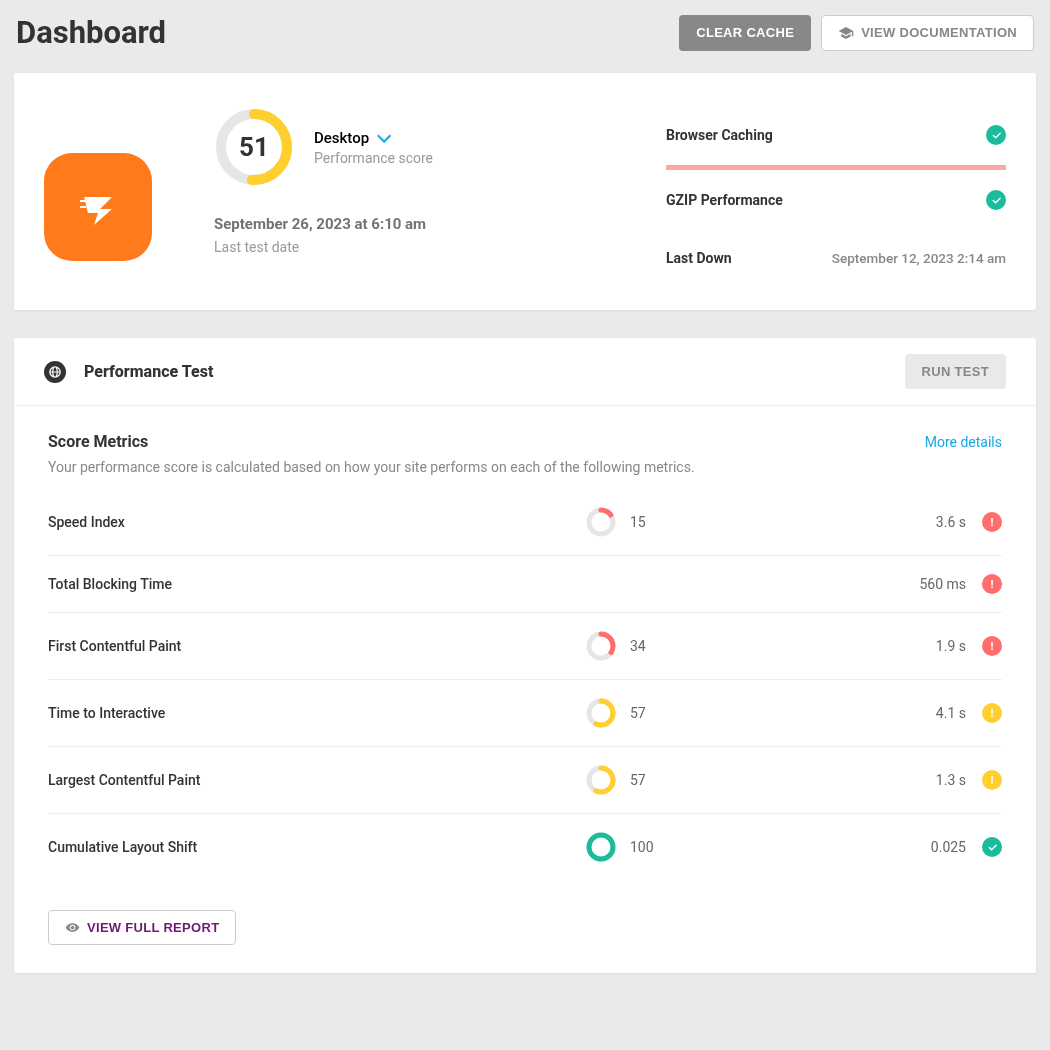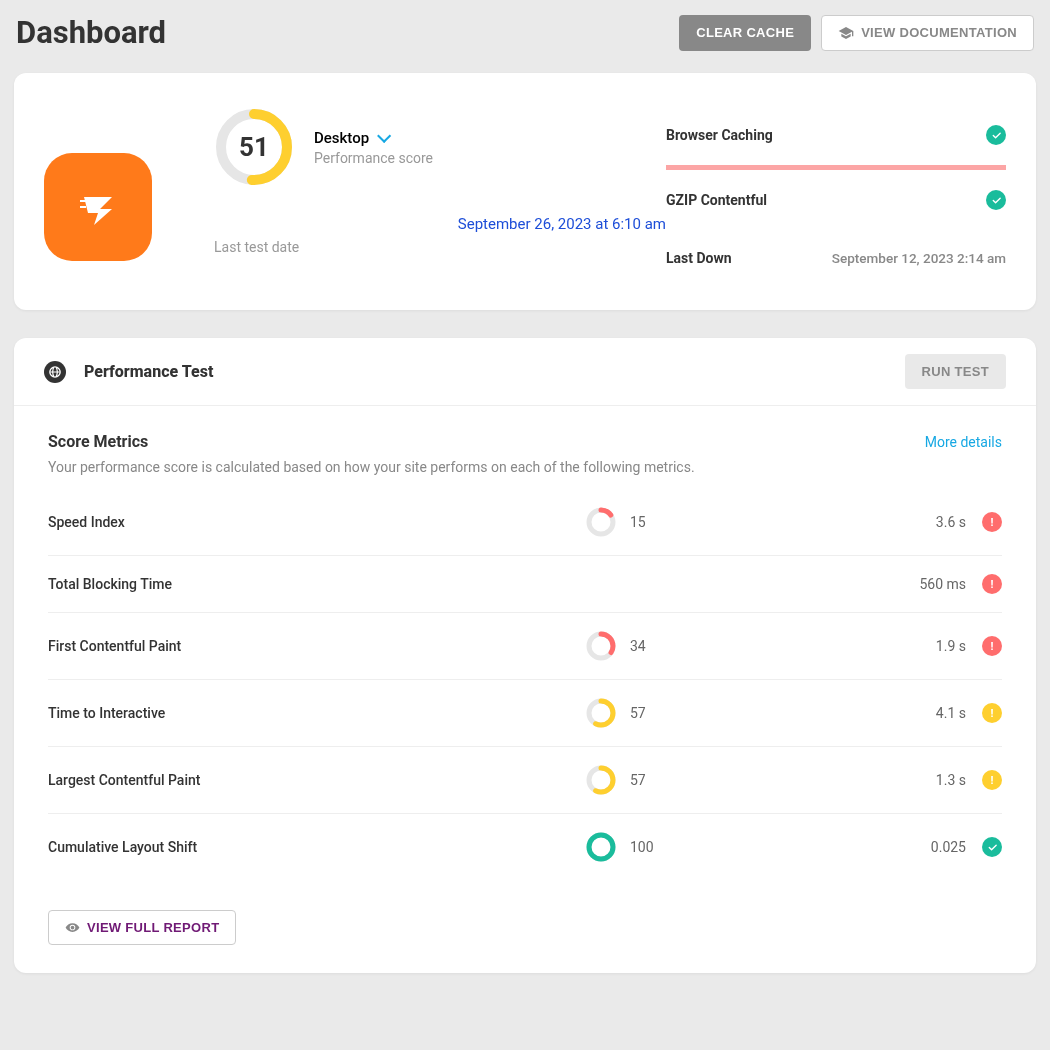--- a/index.html
+++ b/index.html
@@ -34,21 +34,21 @@
   cursor: pointer;
   letter-spacing: 0.3px;
   border: 1px solid transparent;
 }
 .btn-dark { background: #888; color: #fff; }
 .btn-light { background: #fff; color: #888; border-color: #ccc; }
 .btn-disabled { background: #e9e9e9; color: #888; cursor: default; }
 .btn-outline { background:#fff; border:1px solid #ccc; color:#701a75; }
 .card {
   background: #fff;
-  border-radius: 12px;
+  border-radius: 2px;
   box-shadow: 0 1px 3px rgba(0,0,0,0.06);
   margin-bottom: 28px;
 }
 .overview {
   display: flex;
   padding: 24px 30px;
 }
 .site-icon-wrap { width: 170px; display:flex; align-items:center; padding-top:30px; }
 .site-icon {
   width: 108px; height: 108px;
@@ -59,21 +59,21 @@
 .score-col { flex:1; padding-top:10px; }
 .score-row { display:flex; align-items:center; gap:20px; margin-bottom:28px; }
 .score-circle { position:relative; width:80px; height:80px; }
 .score-circle svg { transform: rotate(-90deg); }
 .score-circle .num {
   position:absolute; inset:0; display:flex; align-items:center; justify-content:center;
   font-size:26px; font-weight:700; color:#333;
 }
 .device-link { color:#000000; font-size:15px; font-weight:500; display:flex; align-items:center; gap:8px; cursor:pointer;}
 .perf-sub { color:#999; font-size:14px; margin-top:3px;}
-.test-date { font-size:15px; font-weight:400; color:#1d4ed8;text-align:right; }
+.test-date { font-size:15px; font-weight:700; color:#737373; }
 .test-date-sub { color:#999; font-size:14px; margin-top:6px;}
 .status-col { width:340px; padding-top:8px; }
 .status-row {
   display:flex; justify-content:space-between; align-items:center;
   padding:20px 0; border-bottom:5px solid #fca5a5;
   font-size:14px; font-weight:700; color:#333;
 }
 .status-row:last-child { border-bottom:none; }
 .status-row .value { color:#888; font-weight:500; font-size:13.5px; }
 .badge-circle {
@@ -163,21 +163,21 @@
     <div id="status-list">
         <div class="status-row">
           <span>Browser Caching</span>
           <span class="badge-circle badge-green">
             <svg width="11" height="11" viewBox="0 0 24 24" fill="none">
               <path d="M5 12l5 5L20 7" stroke="#fff" stroke-width="3" stroke-linecap="round" stroke-linejoin="round"></path>
             </svg>
           </span>
         </div>
         <div class="status-row">
-          <span>GZIP Contentful</span>
+          <span>GZIP Performance</span>
           <span class="badge-circle badge-green">
             <svg width="11" height="11" viewBox="0 0 24 24" fill="none">
               <path d="M5 12l5 5L20 7" stroke="#fff" stroke-width="3" stroke-linecap="round" stroke-linejoin="round"></path>
             </svg>
           </span>
         </div>
       </div>
     <div class="status-row">
       <span>Last Down</span>
       <span class="value">September 12, 2023 2:14 am</span>

